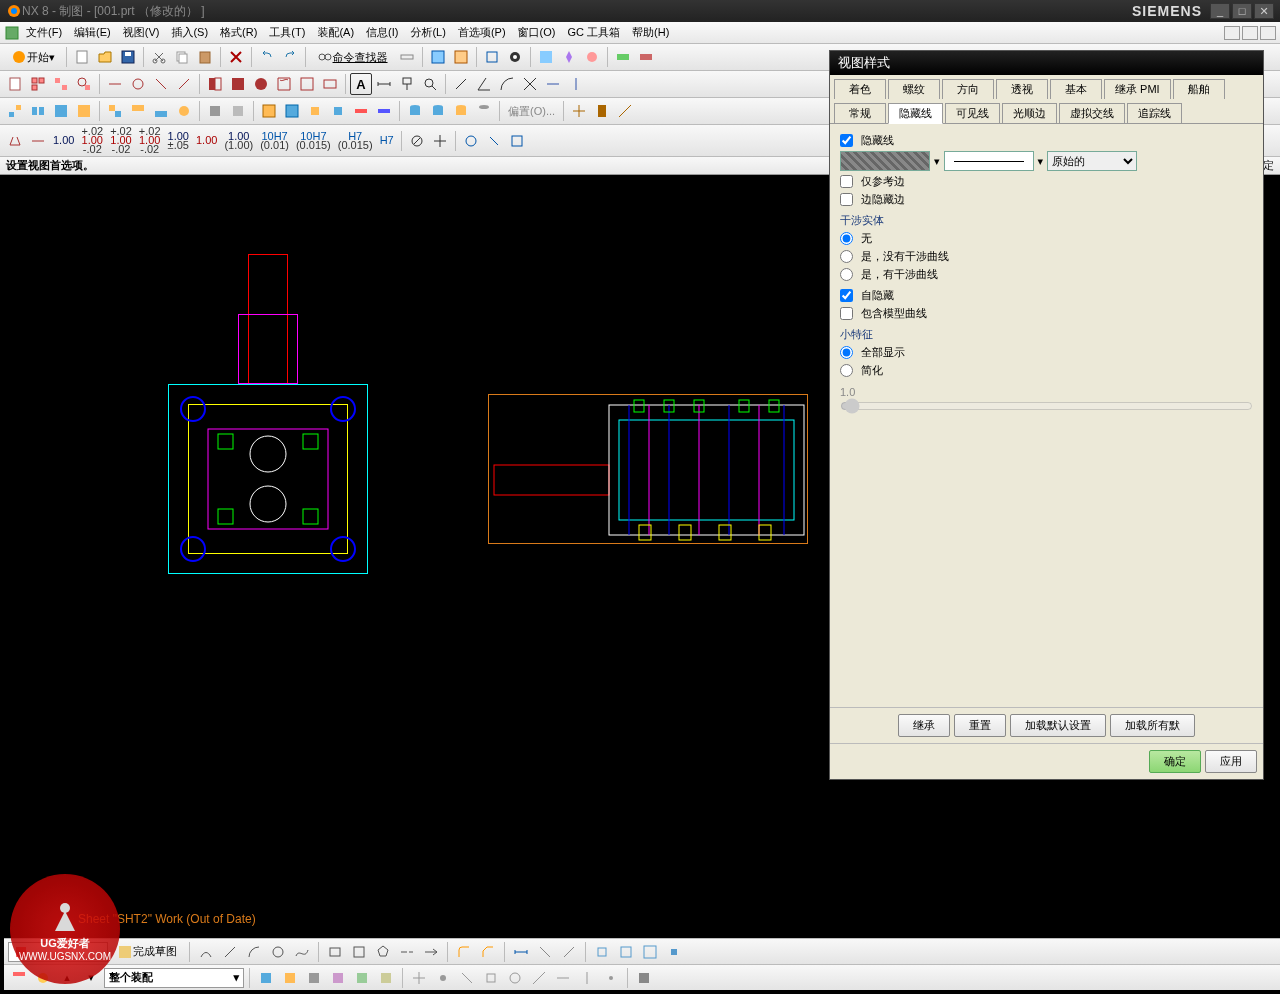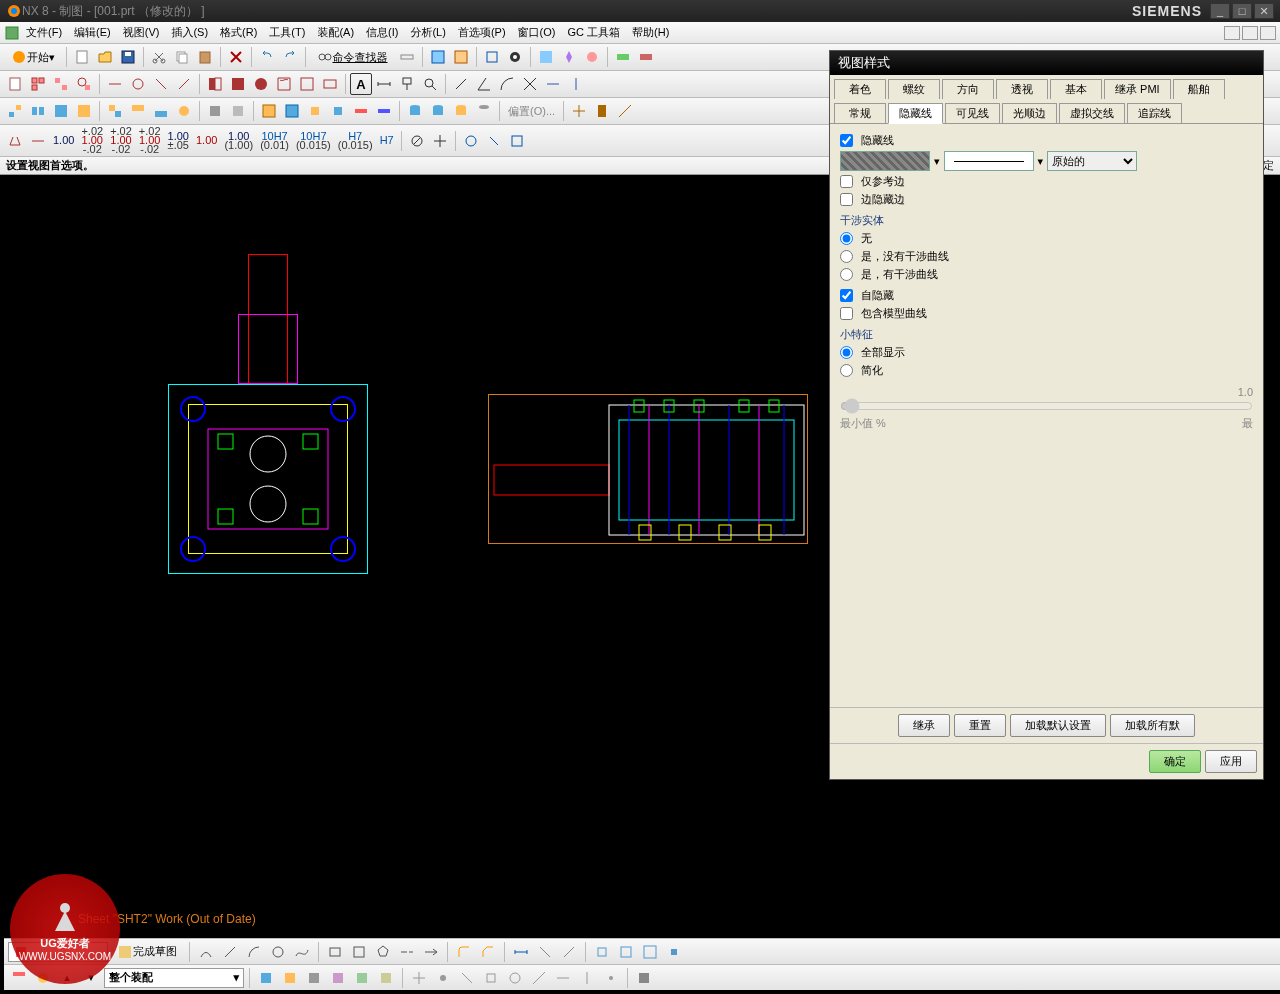--- a/index.html
+++ b/index.html
@@ -757,26 +757,22 @@
     <div class="glabel" style="color:#1a3a7a;margin-top:6px;">小特征</div>
     <div class="fieldrow">
       <input type="radio" name="small" checked="" style="">
       <span>全部显示</span>
     </div>
     <div class="fieldrow">
       <input type="radio" name="small" style="">
       <span>简化</span>
     </div>
 
-    <div style="text-align:right;color:#888;margin-top:8px;">1.0</div>
+    <div style="text-align:left;color:#888;margin-top:8px;">1.0</div>
     <input type="range" min="0" max="100" value="1" class="slider" disabled="" style="">
-    <div style="display:flex;justify-content:space-between;color:#888;">
-      <span>最小值 %</span>
-      <span>最</span>
-    </div>
   </div>
   <div class="drow2">
     <button class="dbtn">继承</button>
     <button class="dbtn">重置</button>
     <button class="dbtn">加载默认设置</button>
     <button class="dbtn">加载所有默</button>
   </div>
   <div class="dbuttons">
     <button class="dbtn ok">确定</button>
     <button class="dbtn">应用</button>

